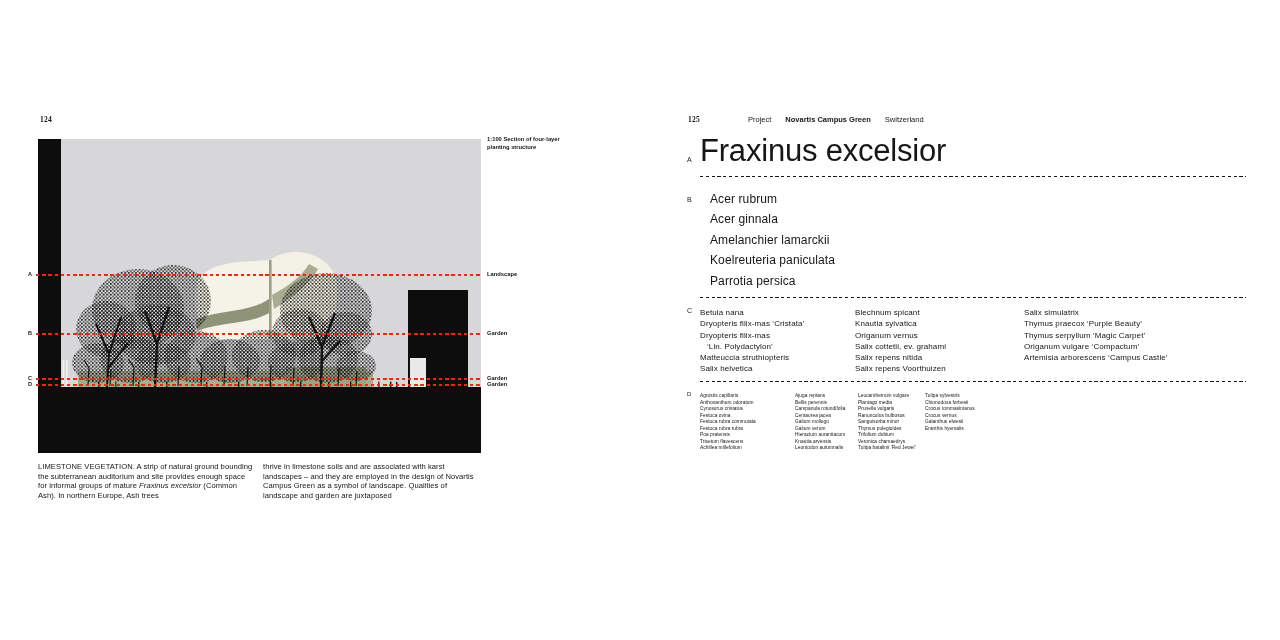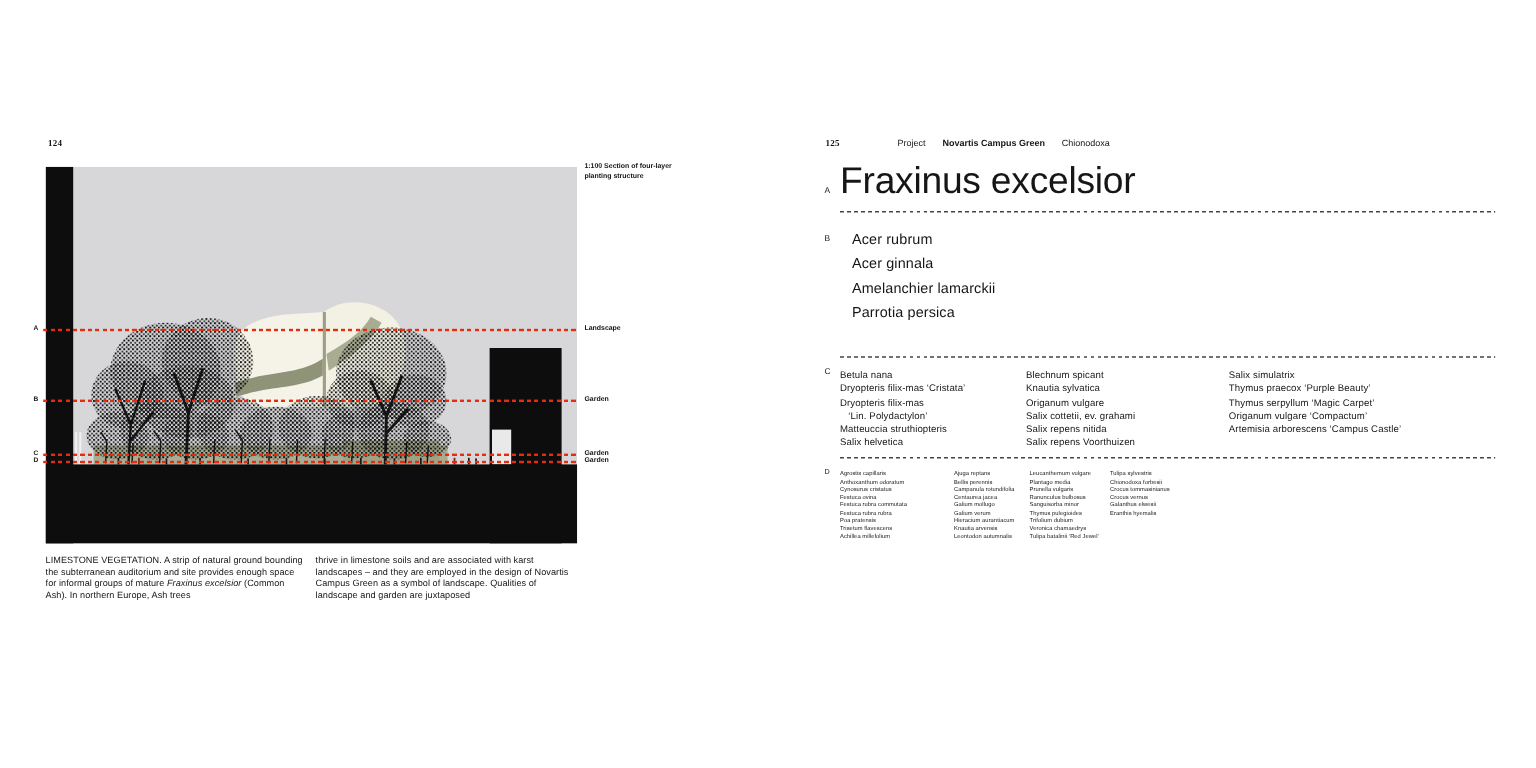--- a/index.html
+++ b/index.html
@@ -143,39 +143,40 @@
 
   <div class="abs caption cap1">
     <b>LIMESTONE VEGETATION.</b><span> A strip of natural ground bounding the subterranean auditorium and site provides enough space for informal groups of mature </span><i>Fraxinus excelsior</i><span> (Common Ash). In northern Europe, Ash trees</span>
   </div>
   <div class="abs caption cap2">thrive in limestone soils and are associated with karst landscapes – and they are employed in the design of Novartis Campus Green as a symbol of landscape. Qualities of landscape and garden are juxtaposed</div>
 
   <div class="abs pagenum" style="left:688px; top:115px;">125</div>
   <div class="abs runhead" style="left:748px; top:115px;">
     <span>Project</span>
     <span class="bold">Novartis Campus Green</span>
-    <span>Chionodoxa</span>
+    <span>Switzerland</span>
   </div>
 
   <div class="abs letter" style="left:687px; top:156px;">A</div>
   <div class="abs bigtitle">Fraxinus excelsior</div>
   <div class="abs dashsep" style="top:176px;"></div>
 
   <div class="abs letter" style="left:687px; top:196px;">B</div>
   <div class="abs blist">
       <div>Acer rubrum</div>
       <div>Acer ginnala</div>
       <div>Amelanchier lamarckii</div>
+      <div>Koelreuteria paniculata</div>
       <div>Parrotia persica</div>
     </div>
   <div class="abs dashsep" style="top:296.5px;"></div>
 
   <div class="abs letter" style="left:687px; top:307px;">C</div>
   <div class="abs clist" style="left:700px; top:307px; width:152px;"><div>Betula nana</div><div>Dryopteris filix-mas ‘Cristata’</div><div>Dryopteris filix-mas</div><div>   ‘Lin. Polydactylon’</div><div>Matteuccia struthiopteris</div><div>Salix helvetica</div></div>
-  <div class="abs clist" style="left:855px; top:307px; width:165px;"><div>Blechnum spicant</div><div>Knautia sylvatica</div><div>Origanum vulgare</div><div>Salix cottetii, ev. grahami</div><div>Salix repens nitida</div><div>Salix repens Voorthuizen</div></div>
+  <div class="abs clist" style="left:855px; top:307px; width:165px;"><div>Blechnum spicant</div><div>Knautia sylvatica</div><div>Origanum vernus</div><div>Salix cottetii, ev. grahami</div><div>Salix repens nitida</div><div>Salix repens Voorthuizen</div></div>
   <div class="abs clist" style="left:1024px; top:307px; width:180px;"><div>Salix simulatrix</div><div>Thymus praecox ‘Purple Beauty’</div><div>Thymus serpyllum ‘Magic Carpet’</div><div>Origanum vulgare ‘Compactum’</div><div>Artemisia arborescens ‘Campus Castle’</div></div>
   <div class="abs dashsep" style="top:381px;"></div>
 
   <div class="abs letter" style="left:687px; top:391px; font-size:6px;">D</div>
   <div class="abs dlist" style="left:700px; top:393px; width:88px;">
       <div>Agrostis capillaris</div>
       <div>Anthoxanthum odoratum</div>
       <div>Cynosurus cristatus</div>
       <div>Festuca ovina</div>
       <div>Festuca rubra commutata</div>

